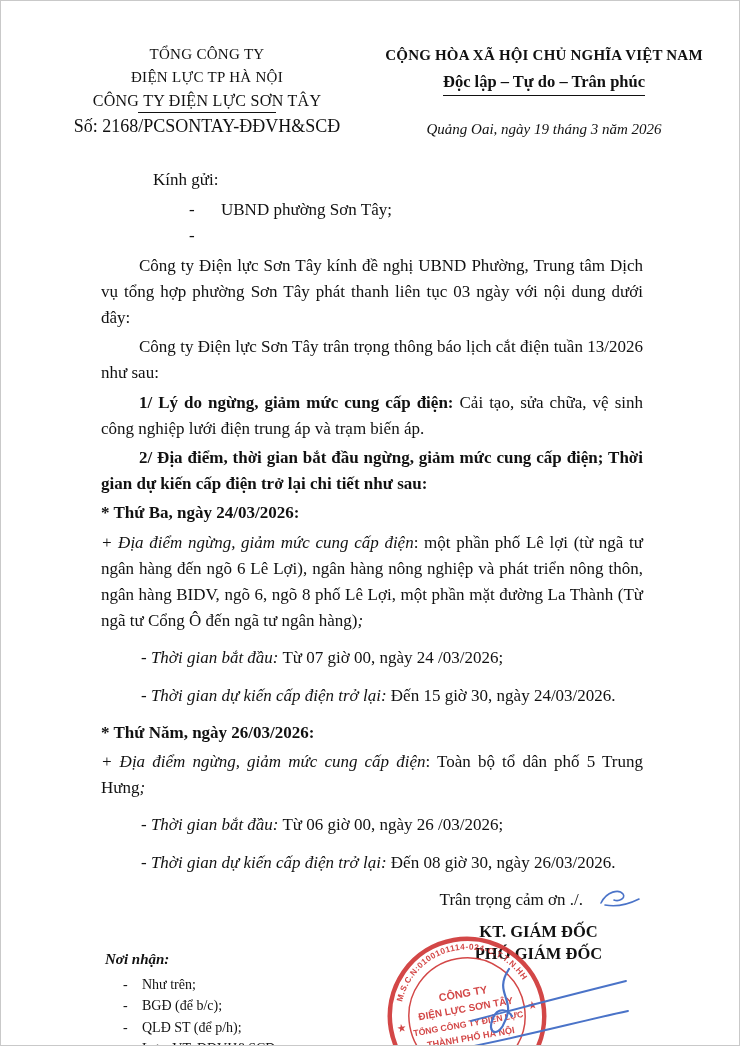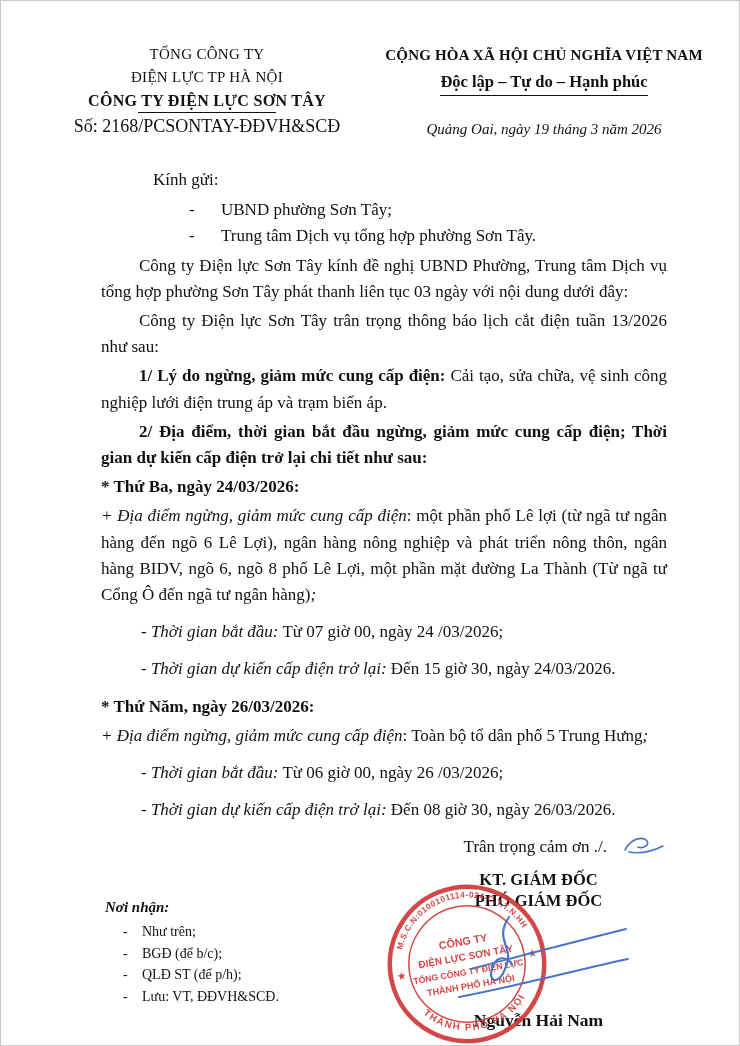--- a/index.html
+++ b/index.html
@@ -10,31 +10,31 @@
     border:1px solid #c9c9c9;
     box-sizing:border-box;
     font-family:"Liberation Serif","DejaVu Serif",serif;
     color:#111111;
     overflow:hidden;
   }
   
   .header{display:flex;padding:42px 28px 0 60px;}
   .header-left{width:292px;text-align:center;line-height:23px;}
   .hl-line{font-size:15px;letter-spacing:.3px;}
-  .hl-company{font-size:16px;font-weight:bold;letter-spacing:.3px;}
+  .hl-company{font-size:16px;font-weight:normal;letter-spacing:.3px;}
   .company-underline{width:138px;border-bottom:1.6px solid #111;margin:0 auto;}
   .hl-number{font-size:18px;margin-top:2px;}
   .hl-subject{font-size:13.5px;text-align:left;margin-top:13px;margin-left:6px;line-height:18px;}
   .header-right{flex:1;text-align:center;padding-left:24px;line-height:24px;}
   .hr-motto1{font-size:15px;font-weight:bold;letter-spacing:.2px;}
   .hr-motto2{font-size:16.5px;font-weight:bold;margin-top:3px;}
   .hr-motto2 span{display:inline-block;border-bottom:1.7px solid #111;padding-bottom:1px;}
   .hr-date{font-size:15px;font-style:italic;margin-top:21px;}
   
-  .doc-body{padding:26px 72px 0 100px;font-size:17px;line-height:26.2px;}
+  .doc-body{padding:26px 96px 0 100px;font-size:17px;line-height:26.2px;}
   .kinh-gui{margin-left:52px;margin-bottom:4px;}
   .recipient-line{display:flex;margin-left:88px;}
   .recipient-dash{width:32px;}
   .para{margin:3px 0;text-align:justify;text-indent:38px;}
   .para-noindent{margin:3px 0;text-align:justify;text-indent:0;}
   .bold{font-weight:bold;}
   .ital{font-style:italic;}
   .time-line{margin:11px 0;padding-left:40px;}
   .closing{margin:4px 0 0;text-indent:38px;text-align:right;}
   .scribble-ink{vertical-align:-4px;margin-left:14px;}
@@ -62,35 +62,34 @@
   <div class="header">
     <div class="header-left">
       <div class="hl-line">TỔNG CÔNG TY</div>
       <div class="hl-line">ĐIỆN LỰC TP HÀ NỘI</div>
       <div class="hl-company">CÔNG TY ĐIỆN LỰC SƠN TÂY</div>
       <div class="company-underline"></div>
       <div class="hl-number">Số: 2168/PCSONTAY-ĐĐVH&amp;SCĐ</div>
     </div>
     <div class="header-right">
       <div class="hr-motto1">CỘNG HÒA XÃ HỘI CHỦ NGHĨA VIỆT NAM</div>
-      <div class="hr-motto2"><span>Độc lập – Tự do – Hạnh phúc</span></div>
+      <div class="hr-motto2"><span>Độc lập – Tự do – Trân phúc</span></div>
       <div class="hr-date">Quảng Oai, ngày 19 tháng 3 năm 2026</div>
     </div>
   </div>
 
   <div class="doc-body">
     <div class="kinh-gui">Kính gửi:</div>
 
     <div class="recipient-line">
       <span class="recipient-dash">-</span>
       <span>UBND phường Sơn Tây;</span>
     </div>
     <div class="recipient-line">
       <span class="recipient-dash">-</span>
-      <span>Trung tâm Dịch vụ tổng hợp phường Sơn Tây.</span>
     </div>
 
     <p class="para">Công ty Điện lực Sơn Tây kính đề nghị UBND Phường, Trung tâm Dịch vụ tổng hợp phường Sơn Tây phát thanh liên tục 03 ngày với nội dung dưới đây:</p>
     <p class="para">Công ty Điện lực Sơn Tây trân trọng thông báo lịch cắt điện tuần 13/2026 như sau:</p>
 
     <p class="para"><span class="bold">1/ Lý do ngừng, giảm mức cung cấp điện:</span><span> Cải tạo, sửa chữa, vệ sinh công nghiệp lưới điện trung áp và trạm biến áp.</span></p>
 
     <p class="para bold">2/ Địa điểm, thời gian bắt đầu ngừng, giảm mức cung cấp điện; Thời gian dự kiến cấp điện trở lại chi tiết như sau:</p>
 
     <p class="para-noindent bold">* Thứ Ba, ngày 24/03/2026:</p>

